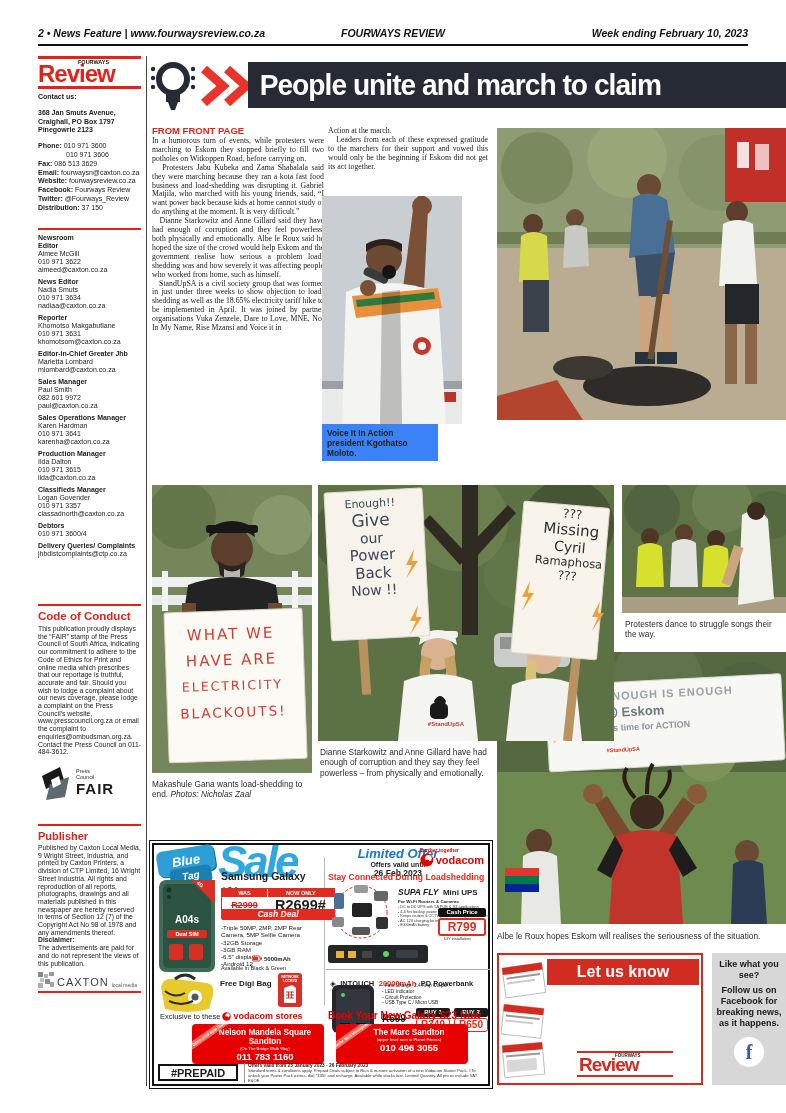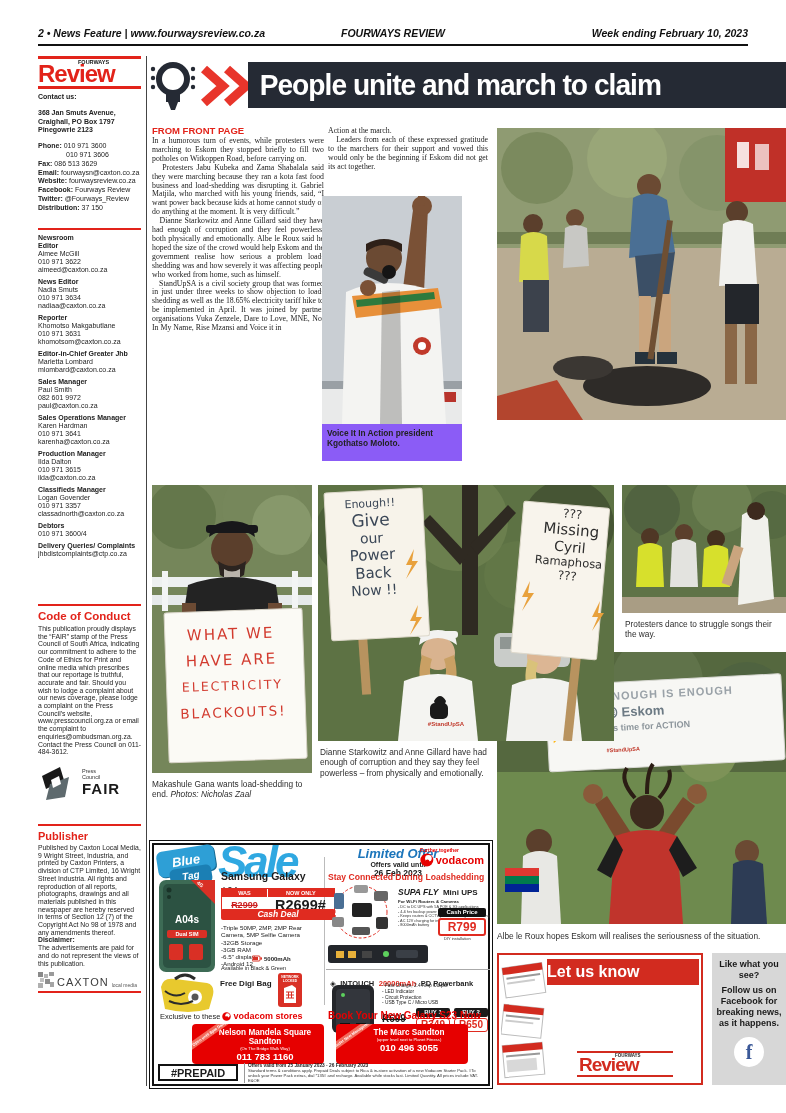--- a/index.html
+++ b/index.html
@@ -137,21 +137,21 @@
       <div class="role">Delivery Queries/ Complaints</div>
         <div>jhbdistcomplaints@ctp.co.za</div>
     </div>
   </div>
 
   <div class="sdiv" style="top:604px"></div>
 
   <div class="ab" style="left:38px;top:610px;width:103px">
     <div class="b red" style="font-size:11.5px">Code of Conduct</div>
     <div class="side7" style="margin-top:3px">This publication proudly displays the “FAIR” stamp of the Press Council of South Africa, indicating our commitment to adhere to the Code of Ethics for Print and online media which prescribes that our reportage is truthful, accurate and fair. Should you wish to lodge a complaint about our news coverage, please lodge a complaint on the Press Council’s website, www.presscouncil.org.za or email the complaint to enquiries@ombudsman.org.za. Contact the Press Council on 011-484-3612.</div>
-    <div style="margin-top:8px;display:flex;align-items:center;gap:10px">
+    <div style="margin-top:8px;display:flex;align-items:center;gap:4px">
       <svg width="34" height="38" viewBox="0 0 34 38">
         <path d="M4 12 L22 3 L26 16 L8 25 Z" fill="#191919"></path>
         <path d="M12 20 L31 13 L27 33 L8 36 Z" fill="#5e6a6e"></path>
         <path d="M13 16 L21 12 L23 20 L15 24 Z" fill="#fff"></path>
       </svg>
       <div>
         <div class="pre" style="font-size:5.5px;line-height:6px;color:#333">Press
 Council</div>
         <div class="b" style="font-size:15px;letter-spacing:1px;color:#1a1a1a">FAIR</div>
       </div>
@@ -223,21 +223,21 @@
       <path d="M30 100 L116 92 L120 112 L34 122 Z" fill="#e8903a"></path>
       <path d="M34 104 L112 96 L113 103 L35 111 Z" fill="#2f7a3d"></path>
       <path d="M60 96 L78 94 L80 228 L58 228 Z" fill="#1d1d1d" opacity="0.25"></path>
       <circle cx="100" cy="150" r="9" fill="#c0392b"></circle>
       <circle cx="100" cy="150" r="4" fill="#fff"></circle>
       <rect x="44" y="70" width="26" height="9" rx="4" transform="rotate(24 44 70)" fill="#3a3a3a"></rect>
       <circle cx="67" cy="76" r="7" fill="#151515"></circle>
       <circle cx="46" cy="92" r="8" fill="#7a5136"></circle>
     </svg>
   </div>
-  <div class="ab" style="left:322px;top:424px;width:140px;height:37px;background:#8b5cf6;padding:4px 5px">
+  <div class="ab" style="left:322px;top:424px;width:116px;height:37px;background:#3b82f6;padding:4px 5px">
     <div class="b" style="font-size:8.3px;line-height:10px;color:#222">Voice It In Action president Kgothatso Moloto.</div>
   </div>
 
   <div class="ph" style="left:497px;top:128px;width:289px;height:292px">
     <svg width="289" height="292" viewBox="0 0 289 292">
       <rect width="289" height="292" fill="#b9ac93"></rect>
       <rect width="289" height="120" fill="#8f9b72"></rect>
       <circle cx="40" cy="40" r="36" fill="#7b8a5e"></circle>
         <circle cx="130" cy="30" r="40" fill="#99a678"></circle>
         <circle cx="220" cy="45" r="38" fill="#85946a"></circle>
@@ -634,21 +634,21 @@
           <rect x="5" y="56" width="34" height="2" fill="#999"></rect>
           <rect x="5" y="61" width="28" height="2" fill="#ccc"></rect>
         </g>
       <g transform="rotate(-5 10 96)">
           <rect x="2" y="86" width="40" height="32" fill="#fff" stroke="#bbb"></rect>
           <rect x="2" y="86" width="40" height="7" fill="#d22b1f"></rect>
           <rect x="5" y="96" width="34" height="2" fill="#999"></rect>
           <rect x="5" y="101" width="30" height="12" fill="#d8d8d8"></rect>
         </g>
     </svg>
-    <div class="ab b" style="left:48px;top:4px;width:152px;background:#d22b1f;color:#fff;font-size:16px;line-height:26px">Let us know</div>
+    <div class="ab b" style="left:48px;top:4px;width:152px;background:#d22b1f;color:#fff;font-size:16px;text-align:center;line-height:26px">Let us know</div>
     <div class="ab" style="left:78px;top:96px;width:96px">
       <div style="height:2px;background:#d22b1f"></div>
       <div style="position:relative;height:22px">
         <span class="b" style="position:absolute;left:38px;top:0;font-size:4.5px">FOURWAYS</span>
         <span class="b" style="position:absolute;left:2px;top:1px;font-size:19px;color:#d22b1f;letter-spacing:-1px">Review</span>
       </div>
       <div style="height:2px;background:#d22b1f"></div>
     </div>
   </div>
 

